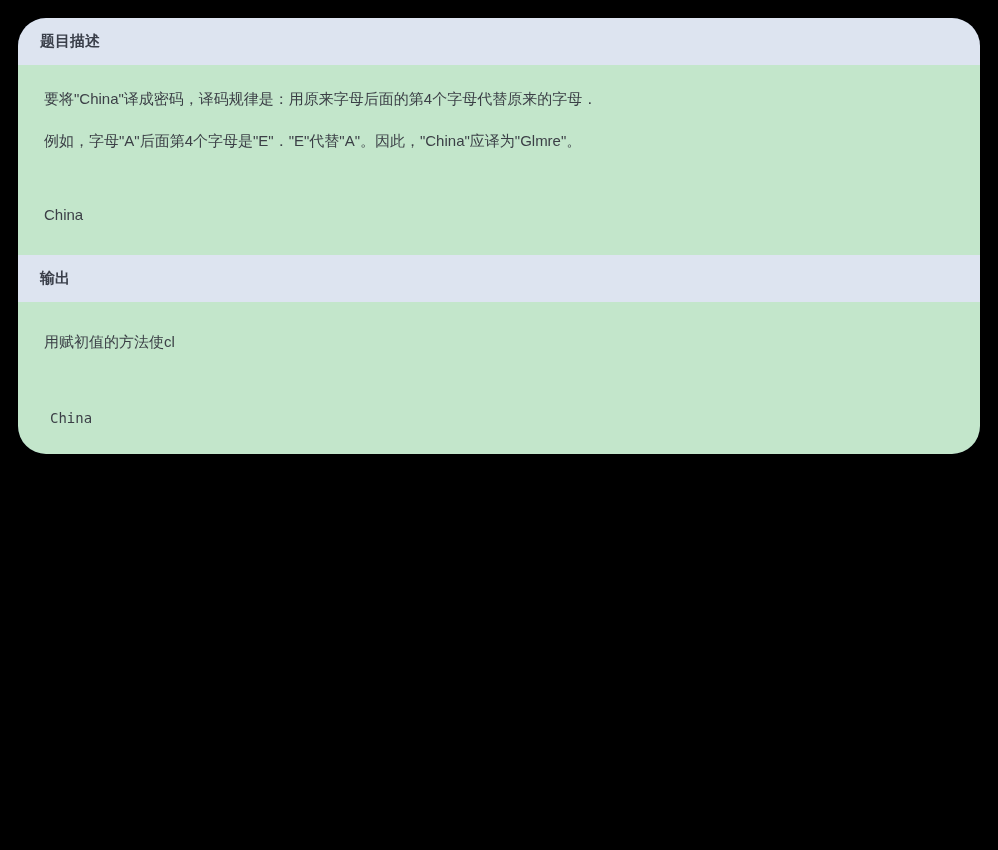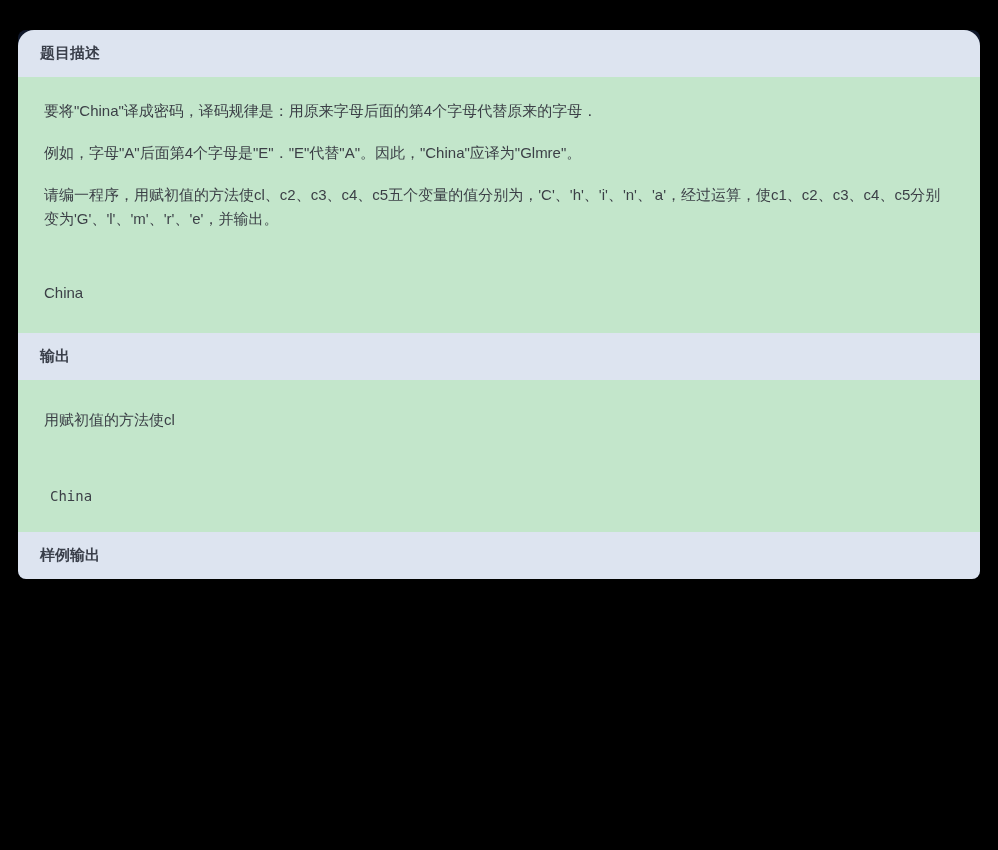--- a/index.html
+++ b/index.html
@@ -11,24 +11,23 @@
       font-family: -apple-system, BlinkMacSystemFont, "Segoe UI", "Microsoft YaHei", sans-serif;
       background: #000;
       padding: 18px;
       display: flex;
       justify-content: center;
       align-items: flex-start;
     }
     .card {
       width: 962px;
       background: #0f172a;
-      border-radius: 8px;
+      border-radius: 28px;
       overflow: hidden;
       box-shadow: 0 2px 8px rgba(0,0,0,0.3);
-      margin-top: 12px;
     }
     .section-header {
       background: #dde4f0;
       padding: 14px 22px;
       font-weight: 600;
       color: #3a3f4a;
       font-size: 15px;
     }
     .section-header:first-child {
       border-top-left-radius: 16px;
@@ -61,29 +60,27 @@
   </style>
 </head>
 <body>
 
 <div class="card">
 
   <div class="section-header">题目描述</div>
   <div class="section-body">
     <p>要将"China"译成密码，译码规律是：用原来字母后面的第4个字母代替原来的字母．</p>
     <p>例如，字母"A"后面第4个字母是"E"．"E"代替"A"。因此，"China"应译为"Glmre"。</p>
-    <p>请编一程序，用赋初值的方法使cl、c2、c3、c4、c5五个变量的值分别为，'C'、'h'、'i'、'n'、'a'，经过运算，使c1、c2、c3、c4、c5分别变为'G'、'l'、'm'、'r'、'e'，并输出。</p>
   </div>
 
   <div class="section-body simple">
     <span>China</span>
   </div>
 
   <div class="section-header">输出</div>
   <div class="section-body simple">
     <span>用赋初值的方法使cl</span>
   </div>
 
   <div class="code-block">China</div>
 
-  <div class="section-header">样例输出</div>
 
 </div>
 
 </body></html>

